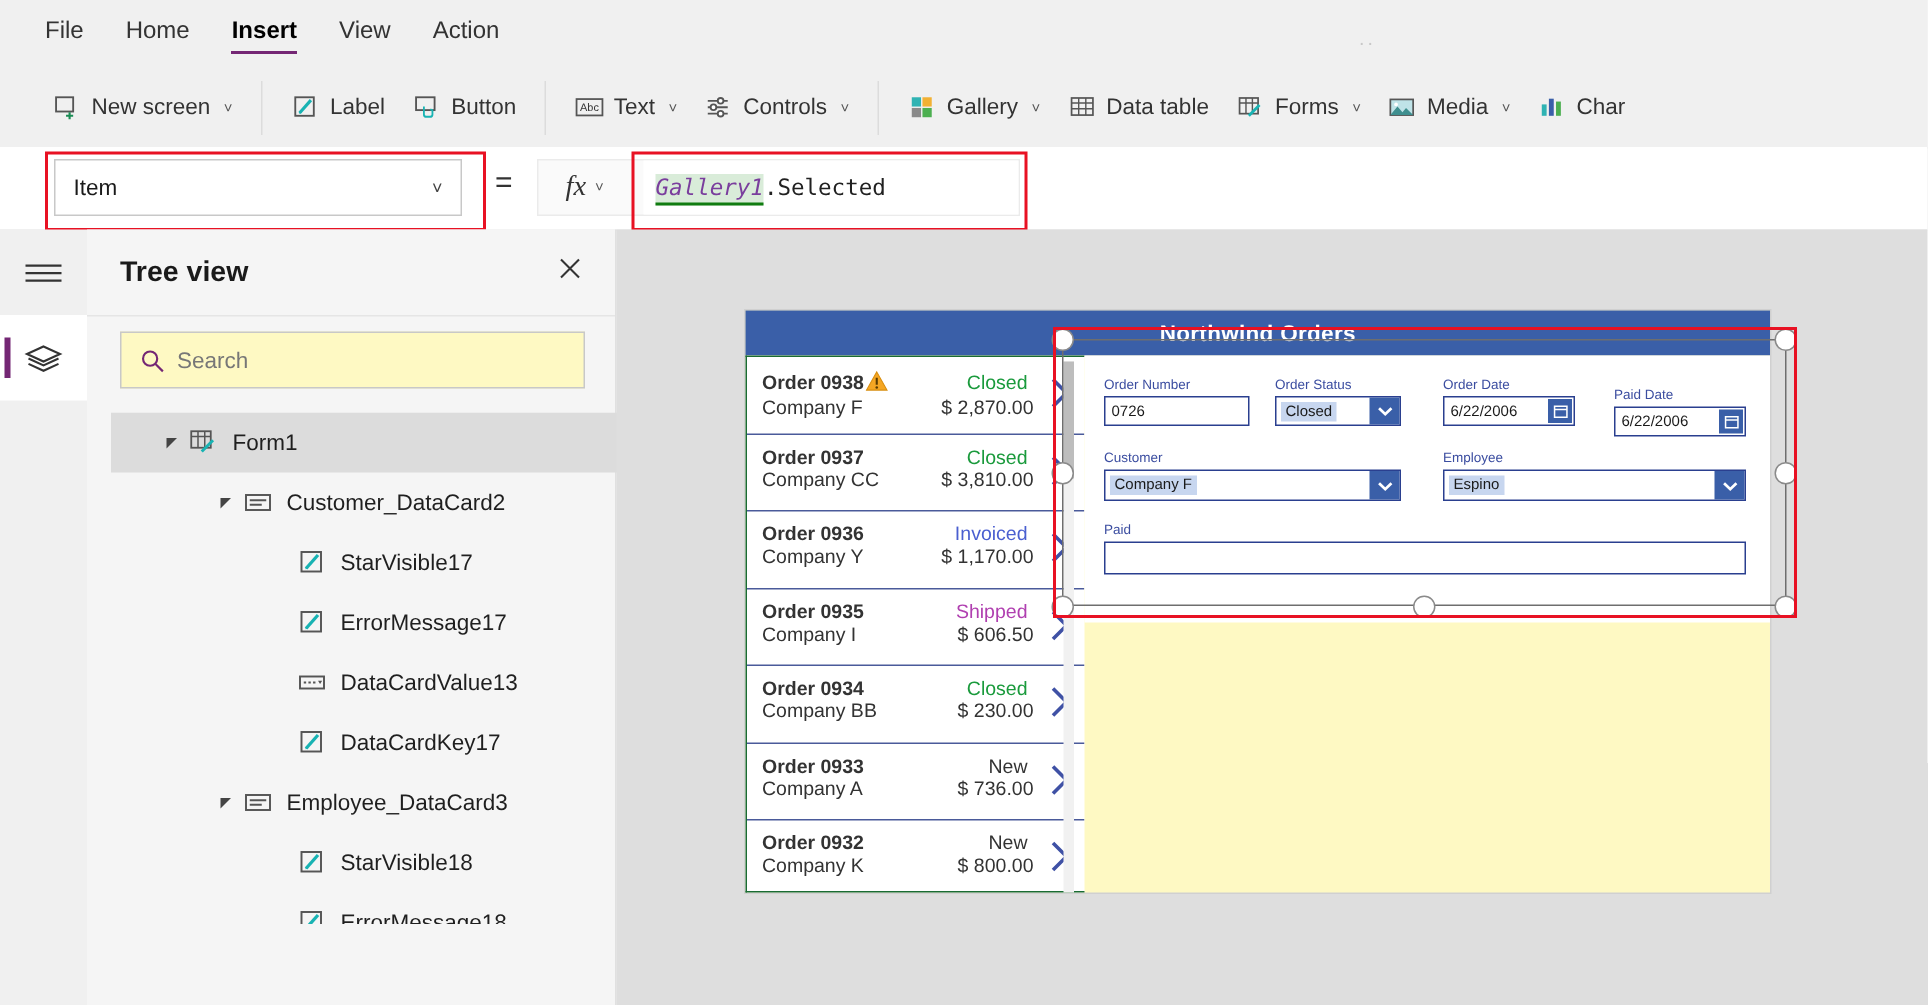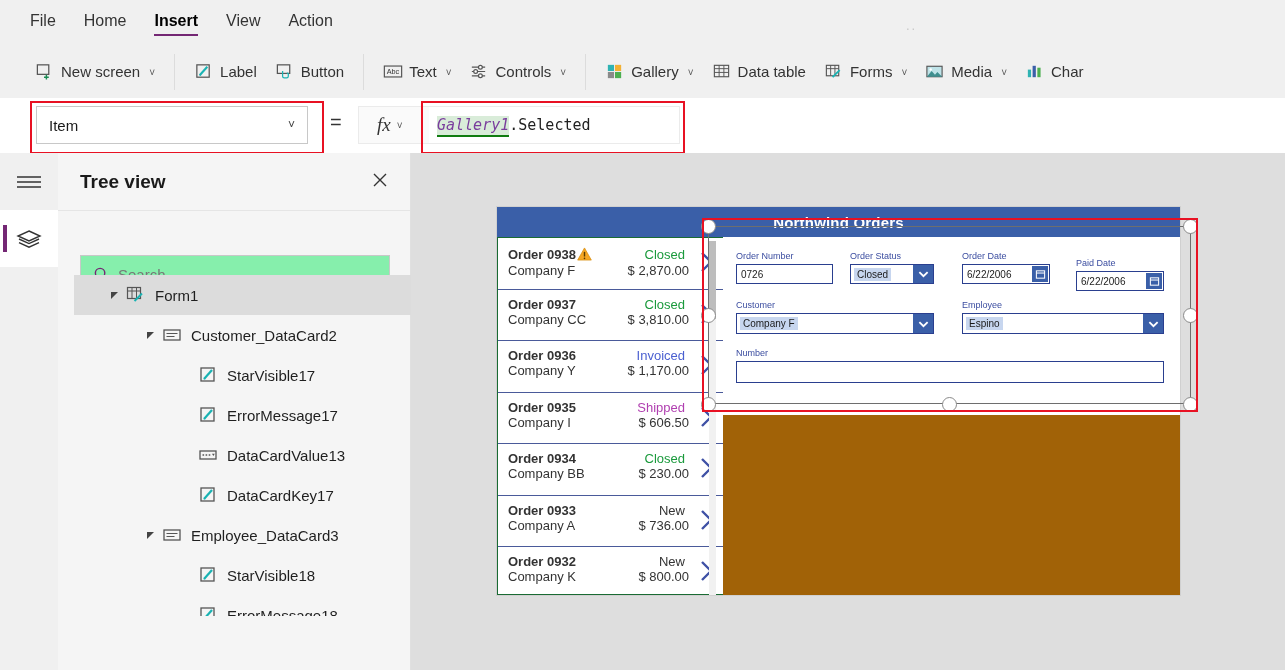--- a/index.html
+++ b/index.html
@@ -137,22 +137,22 @@
   .tree-head {
     position: absolute; left: 0; top: 0; width: 352px; height: 57px;
     display: flex; align-items: center;
     border-bottom: 1px solid #e5e5e5;
     background: #f5f5f5;
   }
   .tree-title { font-size: 19px; color: #1a1a1a; font-weight: bold; padding-left: 22px; flex: 1; }
   .tree-close { padding-right: 20px; cursor: default; }
   .searchwrap {
     position: absolute; left: 22px; top: 68px; width: 310px; height: 38px;
-    background: #86efac; border: 1px solid #c8c8c8;
-    display: flex; align-items: center; box-sizing: border-box; margin-top: 34px;
+    background: #fef9c3; border: 1px solid #c8c8c8;
+    display: flex; align-items: center; box-sizing: border-box;
   }
   .search-ph { font-size: 15px; color: #777777; padding-left: 8px; }
   .search-ico { padding-left: 12px; display: flex; }
 
   .treelist {
     position: absolute; left: 16px; top: 122px; width: 352px; height: 341px;
     overflow: hidden;
   }
   .trow {
     position: relative; height: 40px; display: flex; align-items: center;
@@ -177,21 +177,21 @@
   }
 
   
   .canvas {
     position: absolute; left: 411px; top: 153px; width: 874px; height: 517px;
     background: #dedede;
     overflow: hidden;
   }
   .app-surface {
     position: absolute; left: 86px; top: 54px; width: 683px; height: 388px;
-    background: #a16207;
+    background: #fef9c3;
     box-shadow: 0 0 0 1px #d0d0d0;
   }
   .app-banner {
     position: absolute; left: 0; top: 0; width: 683px; height: 30px;
     background: #3a5fa8;
     display: flex; align-items: center; justify-content: center;
   }
   .app-banner .btxt {
     color: #ffffff; font-size: 15px; font-weight: bold; letter-spacing: .2px;
   }
@@ -745,21 +745,21 @@
             <span class="fval hl">Espino</span>
             <span class="fdrop" style="height:19px;">
               <svg width="11" height="8" viewBox="0 0 12 8">
                   <path d="M1.5 2 L6 6.3 L10.5 2" fill="none" stroke="#fff" stroke-width="2"></path>
                 </svg>
             </span>
           </div>
         </div>
 
         <div class="fld" style="left:13px; top:111px; width:428px;">
-          <span class="flabel">Number</span>
+          <span class="flabel">Paid</span>
           <div class="fbox" style="height:22px;">
             <span class="fval"></span>
           </div>
         </div>
       </div>
     </div>
 
     <div class="selbox"></div>
     <div class="handle" style="left:290px; top:66px;"></div>
     <div class="handle" style="left:772px; top:66px;"></div>

